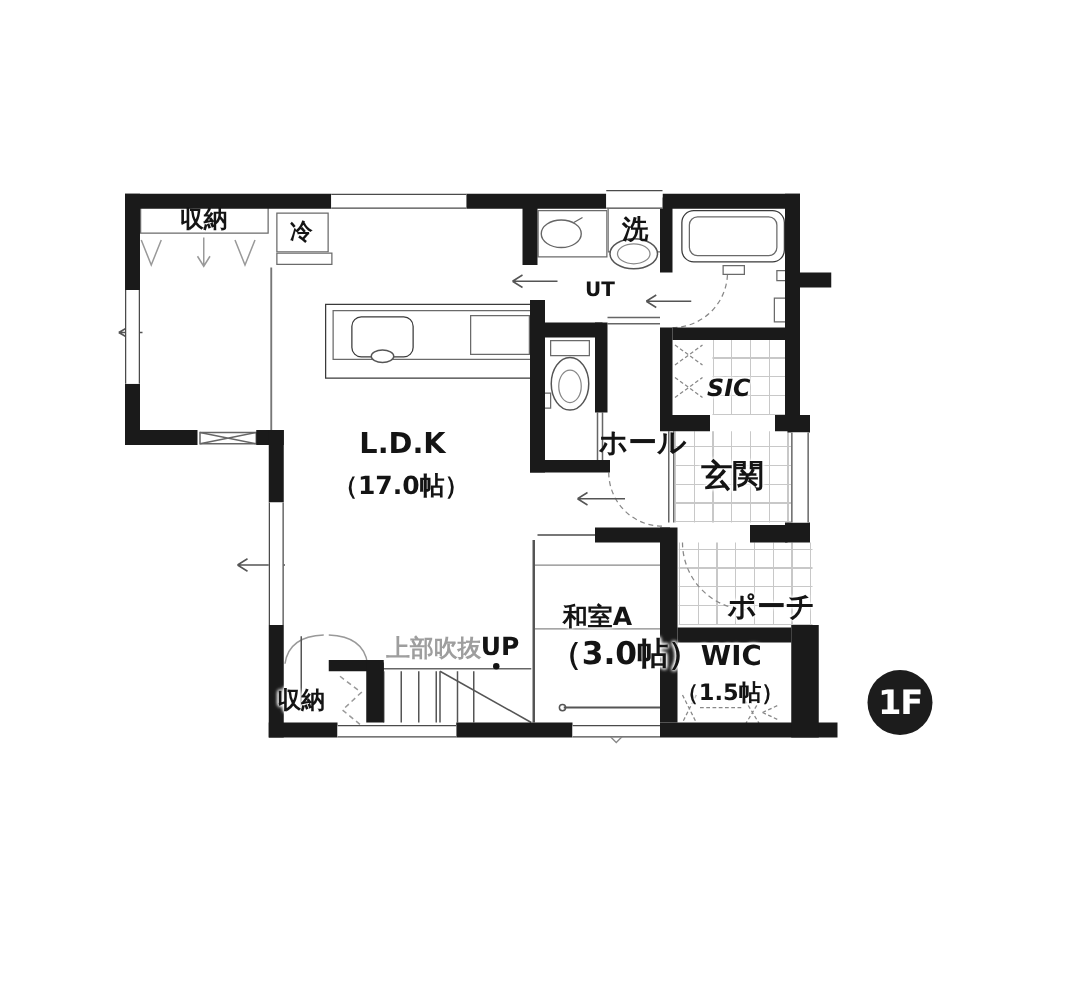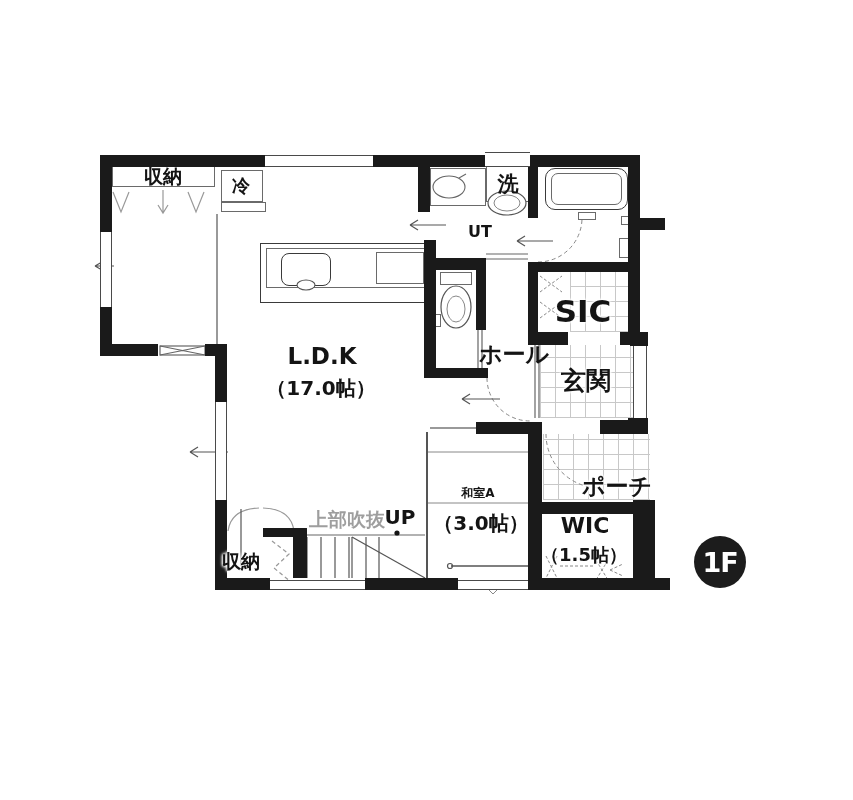--- a/index.html
+++ b/index.html
@@ -173,27 +173,27 @@
   <div class="win v" style="left:100px;top:232px;width:12px;height:75px;"></div>
   <div class="win v" style="left:215px;top:402px;width:12px;height:98px;"></div>
   <div class="win" style="left:270px;top:580px;width:95px;height:10px;"></div>
   <div class="win" style="left:458px;top:580px;width:70px;height:10px;"></div>
   <div class="win v" style="left:633px;top:346px;width:14px;height:72px;"></div>
 
   <div class="lbl" style="left:163px;top:176px;font-size:19px;">収納</div>
   <div class="lbl" style="left:241px;top:186px;font-size:18px;">冷</div>
   <div class="lbl" style="left:508px;top:184px;font-size:21px;">洗</div>
   <div class="lbl" style="left:480px;top:232px;font-size:16px;">UT</div>
-  <div class="lbl halo" style="left:583px;top:311px;font-size:31px;">SIC</div>
+  <div class="lbl halo" style="left:583px;top:311px;font-size:19px;font-style:italic;">SIC</div>
   <div class="lbl" style="left:514px;top:356px;font-size:23px;font-family:Liberation Mono, monospace;">ホール</div>
   <div class="lbl halo" style="left:586px;top:380px;font-size:25px;">玄関</div>
   <div class="lbl" style="left:322px;top:356px;font-size:23px;text-align:center;">L.D.K</div>
   <div class="lbl" style="left:321px;top:388px;font-size:20px;">（17.0帖）</div>
-  <div class="lbl halo" style="left:478px;top:493px;font-size:12px;">和室A</div>
-  <div class="lbl halo" style="left:481px;top:523px;font-size:20px;">（3.0帖）</div>
+  <div class="lbl halo" style="left:478px;top:493px;font-size:20px;">和室A</div>
+  <div class="lbl halo" style="left:500px;top:523px;font-size:25px;">（3.0帖）</div>
   <div class="lbl halo" style="left:617px;top:486px;font-size:23px;">ポーチ</div>
   <div class="lbl halo" style="left:585px;top:526px;font-size:22px;">WIC</div>
   <div class="lbl halo" style="left:584px;top:555px;font-size:18px;">（1.5帖）</div>
   <div class="lbl halo" style="left:241px;top:561px;font-size:19px;">収納</div>
   <div class="lbl muted halo" style="left:347px;top:519px;font-size:19px;">上部吹抜</div>
   <div class="lbl" style="left:400px;top:517px;font-size:20px;">UP</div>
 
   <div id="badge">
     <span>1F</span>
   </div>

